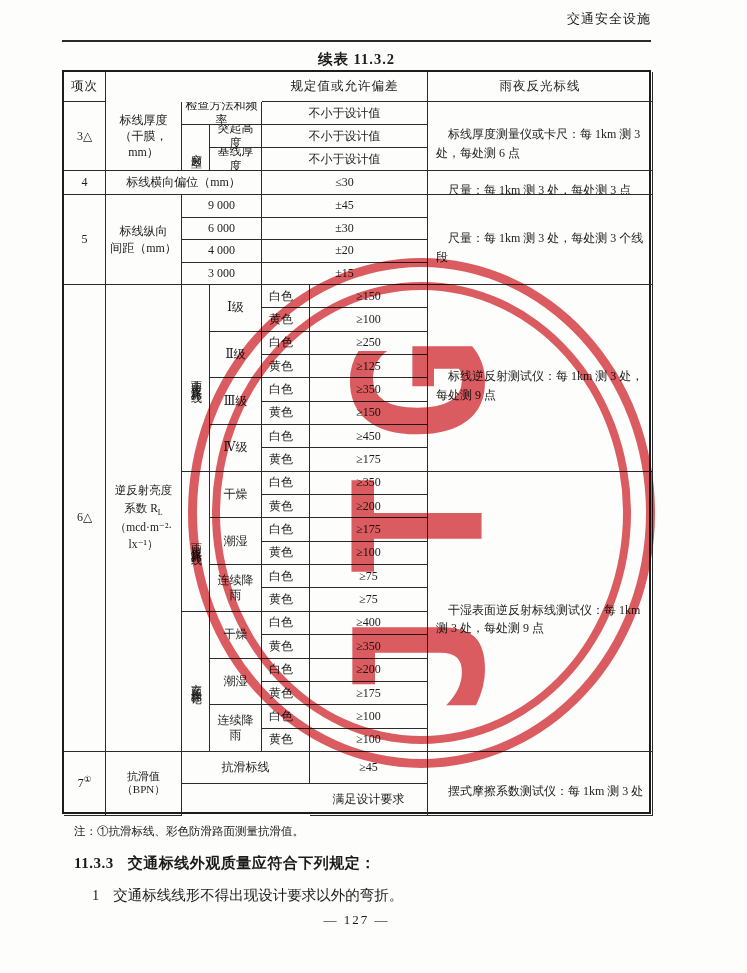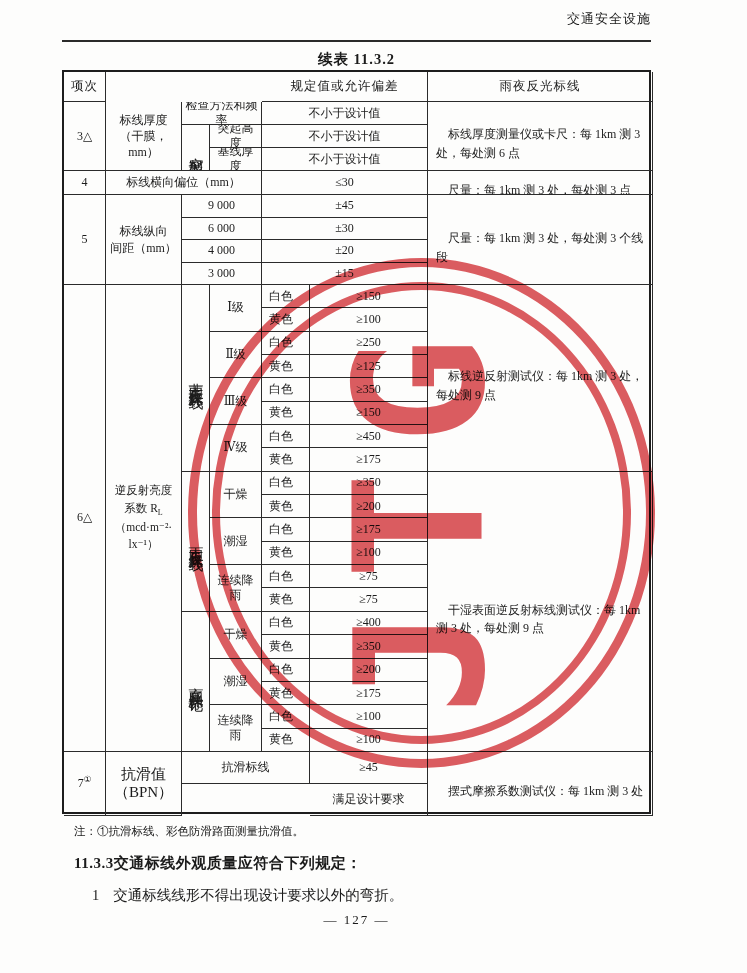--- a/index.html
+++ b/index.html
@@ -30,21 +30,21 @@
   }
   .c.hd{font-size:12.5px;letter-spacing:1px;}
   .c.meth{justify-content:flex-start;text-align:left;padding:2px 8px;display:block;}
   .c.meth .mtxt{display:block;text-indent:1em;line-height:1.55;margin-top:16px;
     padding-top:0;}
   .c.meth{display:flex;}
   .c.meth .mtxt{width:100%;}
   .c.vt{writing-mode:vertical-rl;text-orientation:upright;letter-spacing:2px;
     display:flex;align-items:center;justify-content:center;padding:2px 0;}
   .c.colorcell{justify-content:flex-start;padding-left:7px;text-align:left;}
-  .c.small{font-size:15px;}
+  .c.small{font-size:11px;}
   .lbl2{line-height:1.35;}
   .rl-label{line-height:1.5;font-size:11.5px;text-align:center;}
   .rl-label sub{font-size:8px;}
   sup.note-sup{font-size:8.5px;vertical-align:super;line-height:0;}
 
   
   .stamp{position:absolute;left:0;top:0;width:747px;height:973px;pointer-events:none;
     mix-blend-mode:multiply;opacity:0.88;}
   .ring-outer{position:absolute;left:188px;top:258px;width:467px;height:510px;
     border:9px solid #d8464b;border-radius:50%;box-sizing:border-box;}
@@ -52,21 +52,21 @@
     border:8px solid #d8464b;border-radius:50%;box-sizing:border-box;}
   .stamp-text{position:absolute;left:421px;top:512px;
     transform:translate(-50%,-50%) rotate(-90deg);
     font-family:"DejaVu Sans Mono","DejaVu Sans",monospace;
     font-weight:bold;font-size:178px;letter-spacing:28px;color:#d8464b;
     white-space:nowrap;line-height:1;}
 
   
   .note{position:absolute;left:74px;top:824px;font-size:11.5px;}
   .sect{position:absolute;left:74px;top:854px;font-size:15px;font-weight:bold;letter-spacing:0.5px;}
-  .sect .sect-no{}
+  .sect .sect-no{margin-right:14px;}
   .item{position:absolute;left:92px;top:886px;font-size:14.5px;}
   .item .item-no{margin-right:14px;}
   .pageno{position:absolute;left:62px;top:912px;width:589px;text-align:center;font-size:13px;letter-spacing:2px;}
 </style>
 </head>
 <body>
 
 <div class="page">
 
   <div class="hdr-right">交通安全设施</div>

